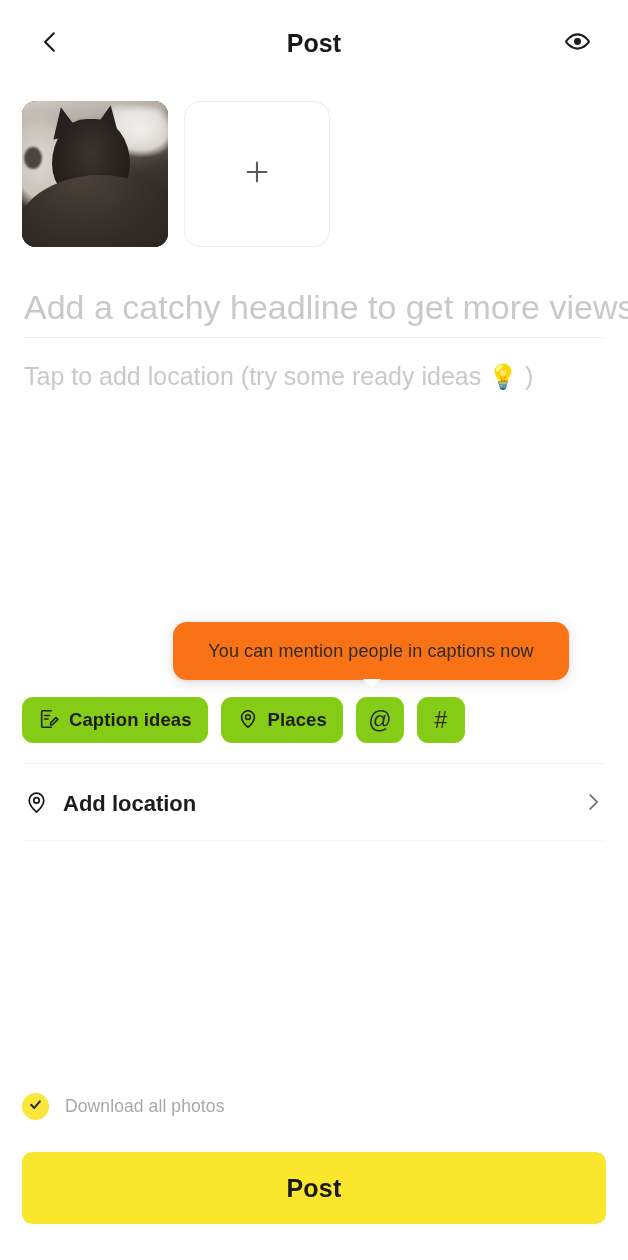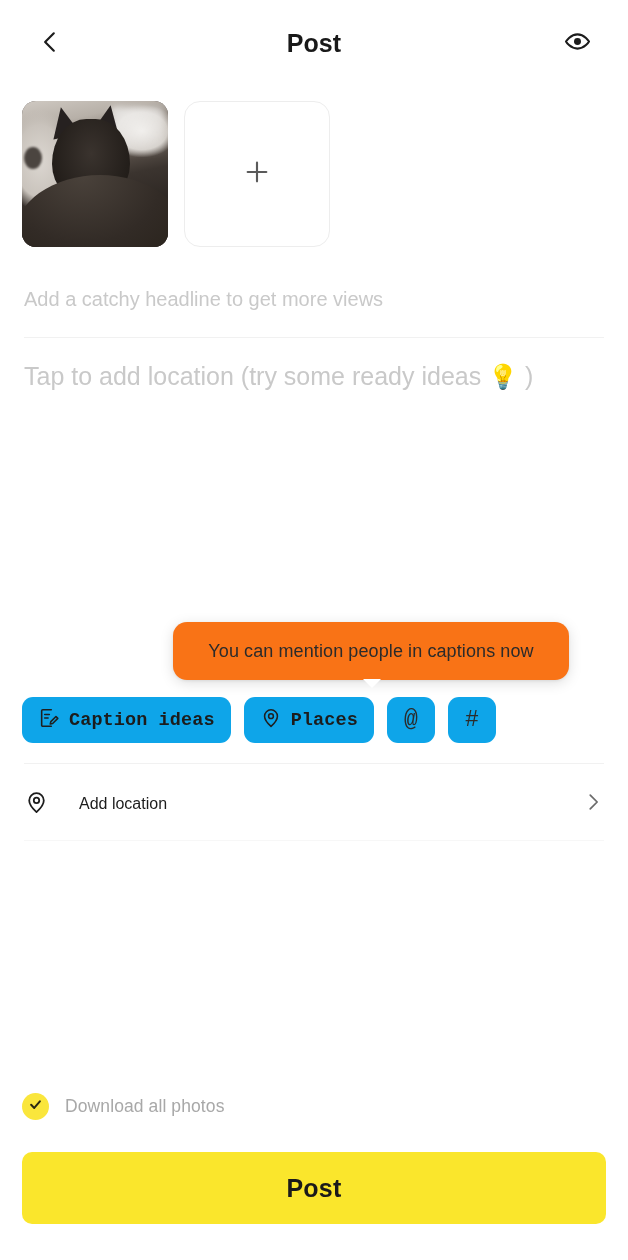--- a/index.html
+++ b/index.html
@@ -125,21 +125,21 @@
     align-items: center;
     justify-content: center;
     cursor: pointer;
   }
 
   
   .headline-field {
     position: absolute;
     top: 288px; left: 24px;
     width: 580px;
-    font-size: 20px;
+    font-size: 34px;
     color: #c9c9c9;
     cursor: text;
     white-space: nowrap;
   }
   .divider {
     position: absolute;
     height: 1px;
     background: #f1f1f1;
   }
   .div-headline { top: 337px; left: 24px; width: 580px; }
@@ -188,29 +188,29 @@
   
   .chips {
     position: absolute;
     top: 697px;
     left: 22px;
     display: flex;
     gap: 13px;
   }
   .chip {
     height: 46px;
-    background: #0ea5e9;
+    background: #84cc16;
     border: none;
     border-radius: 11px;
     display: flex;
     align-items: center;
     gap: 9px;
     padding: 0 16px;
     cursor: pointer;
-    font-family: Liberation Mono, monospace;
+    font-family: Liberation Sans, sans-serif;
   }
   .chip-label {
     font-size: 18.5px;
     font-weight: 700;
     color: #1c1c1c;
     letter-spacing: .1px;
   }
   .chip-icon-only {
     width: 48px;
     padding: 0;
@@ -231,24 +231,24 @@
     position: absolute;
     top: 778px;
     left: 24px;
     width: 580px;
     height: 52px;
     display: flex;
     align-items: center;
     cursor: pointer;
   }
   .loc-label {
-    font-size: 16px;
-    font-weight: 400;
+    font-size: 22px;
+    font-weight: 700;
     color: #1c1c1c;
-    margin-left: 30px;
+    margin-left: 14px;
     flex: 1;
   }
 
   
   .download-row {
     position: absolute;
     top: 1093px;
     left: 22px;
     display: flex;
     align-items: center;

